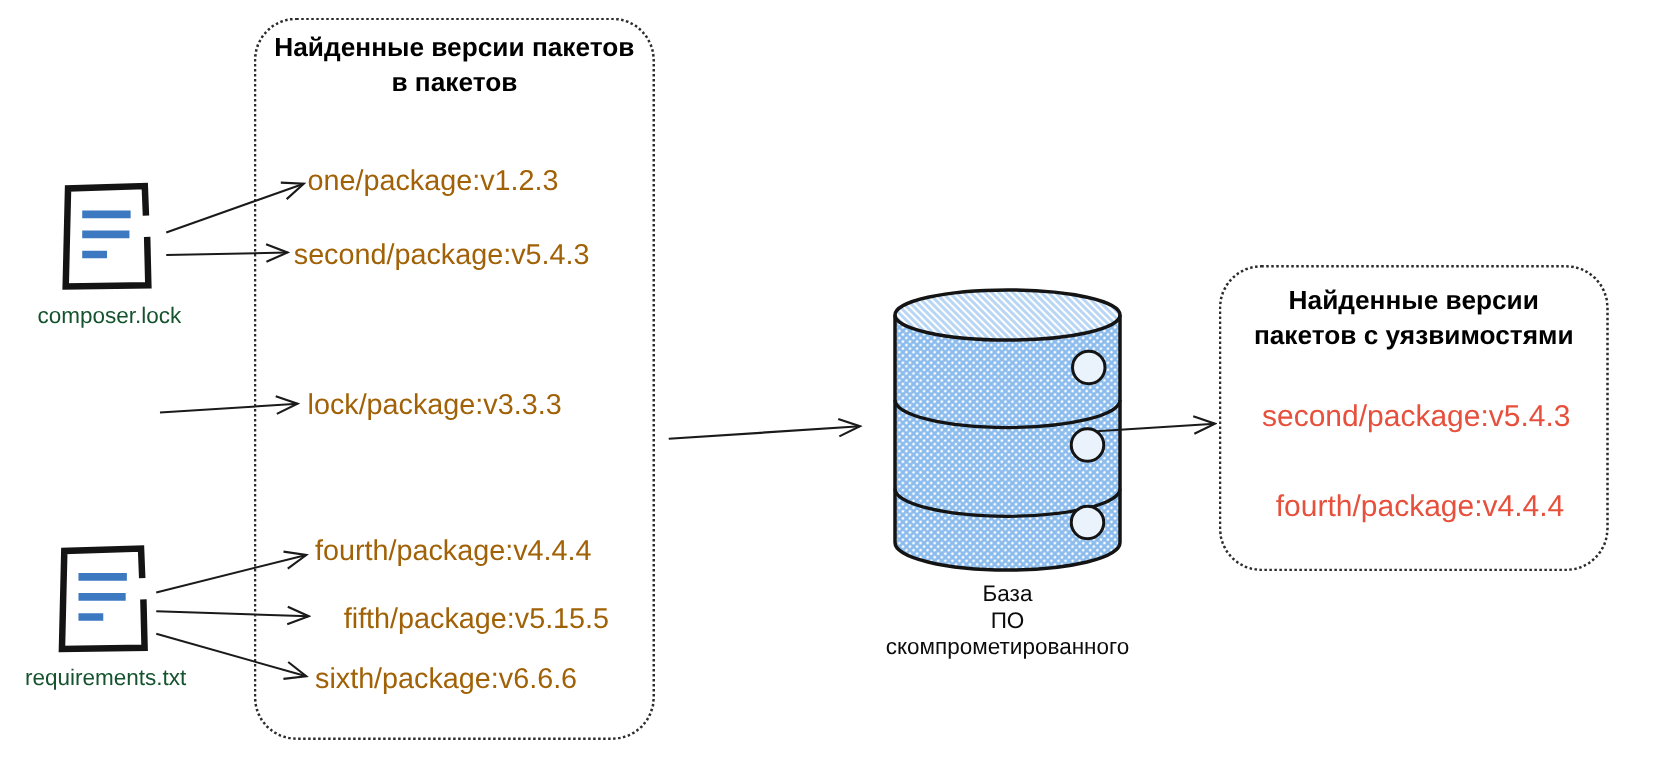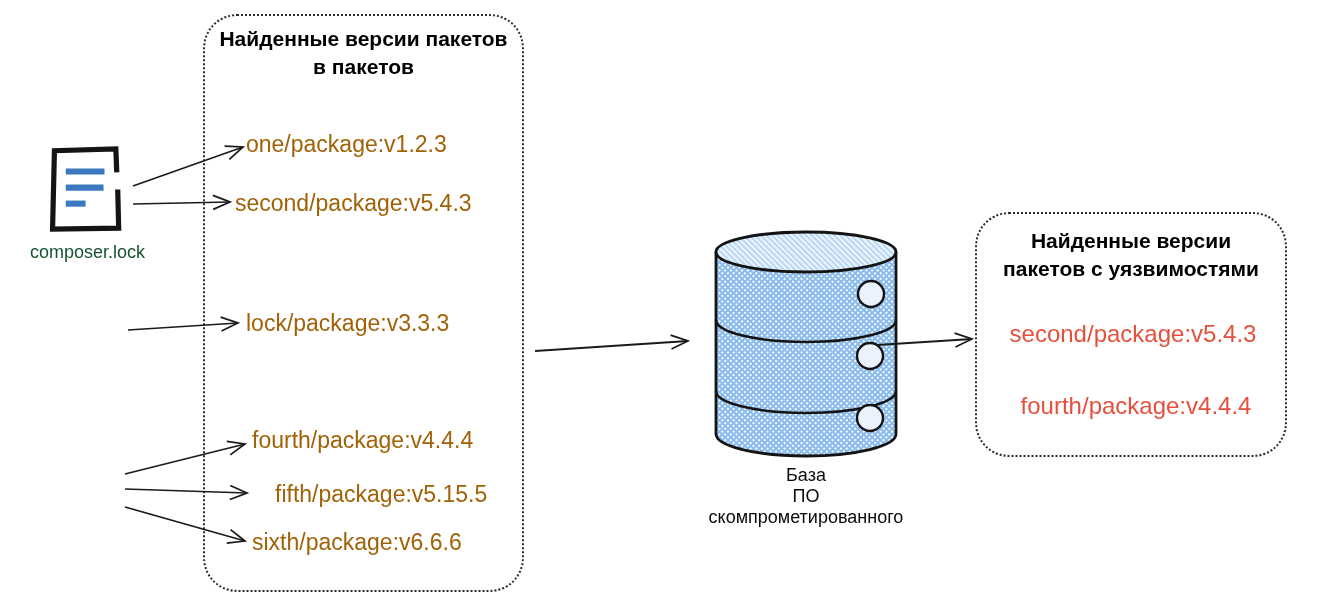--- a/index.html
+++ b/index.html
@@ -59,20 +59,29 @@
     <svg width="85" height="93" viewBox="0 0 90 96">
       <path d="M 76,31 L 75,6 L 10,8 L 8,91 L 78,90 L 77,49" fill="none" stroke="#141414" stroke-width="5.5" stroke-linejoin="miter"></path>
       <path d="M 22,30 H 63" style="stroke:var(--doc-lines,#3d79c0)" stroke-width="6.5"></path>
       <path d="M 22,47 H 62" style="stroke:var(--doc-lines,#3d79c0)" stroke-width="6.5"></path>
       <path d="M 22,64 H 43" style="stroke:var(--doc-lines,#3d79c0)" stroke-width="6.5"></path>
     </svg>
     <div class="file-label">composer.lock</div>
   </div>
 
 
+  <div class="file" style="left:42px; top:432px;">
+    <svg width="85" height="93" viewBox="0 0 90 96">
+      <path d="M 76,31 L 75,6 L 10,8 L 8,91 L 78,90 L 77,49" fill="none" stroke="#141414" stroke-width="5.5" stroke-linejoin="miter"></path>
+      <path d="M 22,30 H 63" style="stroke:var(--doc-lines,#3d79c0)" stroke-width="6.5"></path>
+      <path d="M 22,47 H 62" style="stroke:var(--doc-lines,#3d79c0)" stroke-width="6.5"></path>
+      <path d="M 22,64 H 43" style="stroke:var(--doc-lines,#3d79c0)" stroke-width="6.5"></path>
+    </svg>
+    <div class="file-label">requirements.txt</div>
+  </div>
 
   <div class="db">
     <svg width="190" height="235" viewBox="0 0 190 235">
       <defs>
         <pattern id="xh" width="8" height="8" patternUnits="userSpaceOnUse" patternTransform="rotate(45)">
           <rect width="8" height="8" fill="#ffffff"></rect>
           <path d="M0,2 H8 M0,6 H8 M2,0 V8 M6,0 V8" style="stroke:var(--db-hatch,#8abbed)" stroke-width="2.1"></path>
         </pattern>
         <pattern id="xhl" width="8" height="8" patternUnits="userSpaceOnUse" patternTransform="rotate(45)">
           <rect width="8" height="8" fill="#ffffff"></rect>

